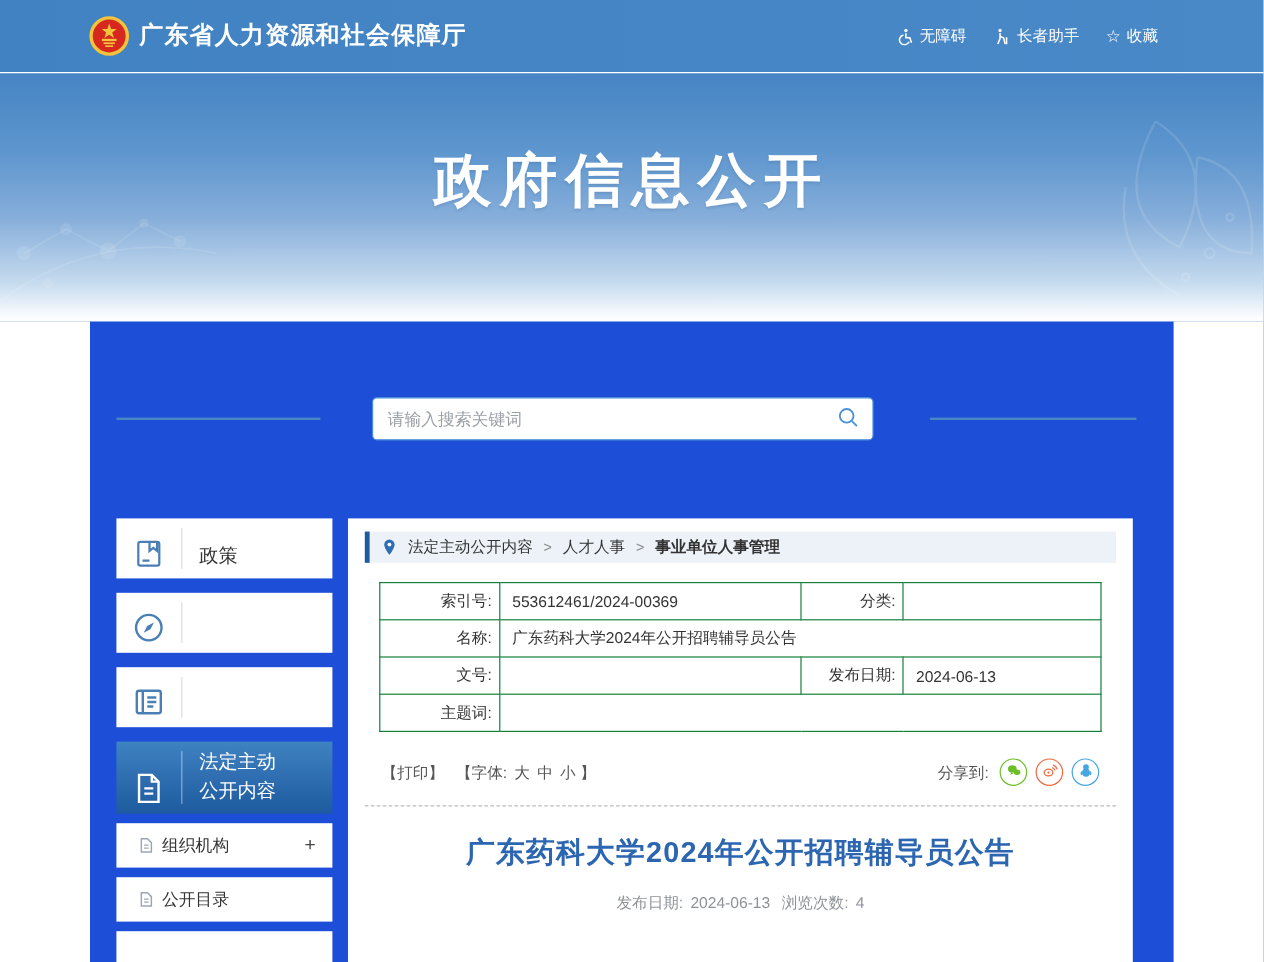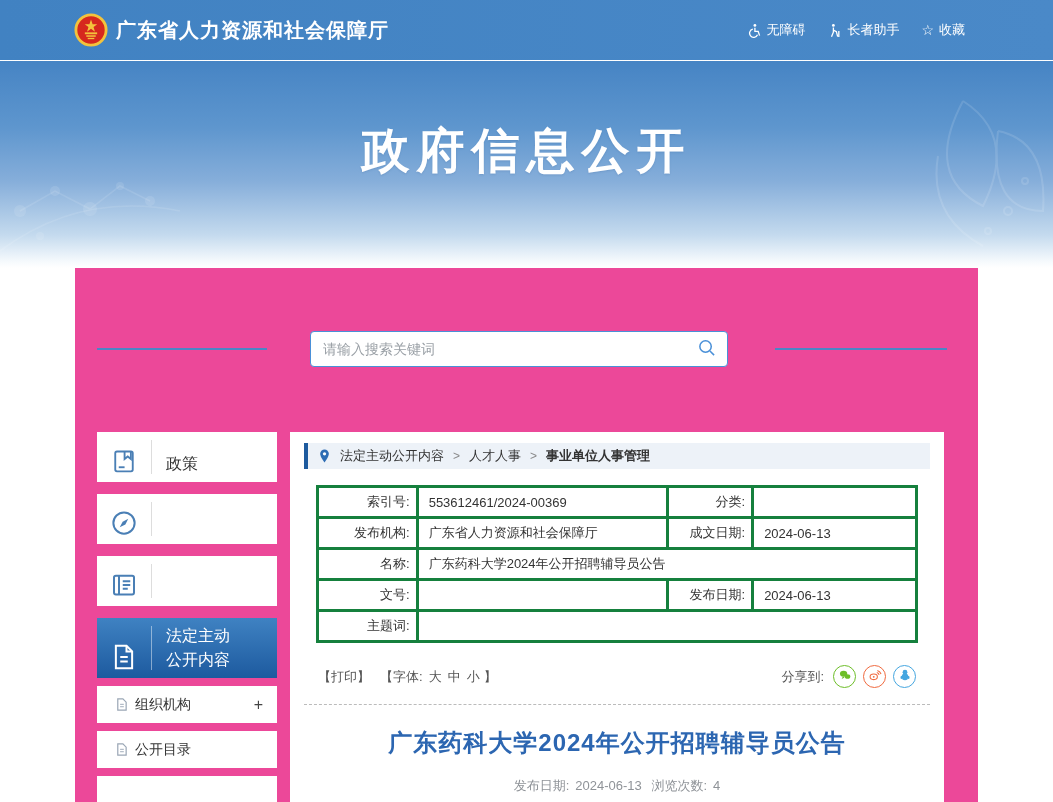--- a/index.html
+++ b/index.html
@@ -21,21 +21,21 @@
   
   .banner { position:absolute; left:0; top:60px; width:1053px; height:208px;
             background:linear-gradient(180deg,#4684c4 0%,#5e96ce 32%,#86aeda 58%,#c4daee 84%,#f6fafd 97%,#ffffff 100%);
             border-top:1px solid rgba(255,255,255,0.4); }
   .banner-title { position:absolute; left:0; top:58px; width:100%; text-align:center;
                   color:#fff; font-size:48px; font-weight:bold; letter-spacing:7px;
                   text-shadow:0 1px 2px rgba(30,70,120,0.15); }
   .deco { position:absolute; pointer-events:none; }
 
   
-  .main-wrap { position:absolute; left:75px; top:268px; width:903px; height:534px; background:#ec4899; }
+  .main-wrap { position:absolute; left:75px; top:268px; width:903px; height:534px; background:#1d4ed8; }
 
   
   .search-box { position:absolute; left:235px; top:63px; width:418px; height:36px; background:#fff;
                 border:1px solid #4a90d8; border-radius:4px; display:flex; align-items:center; }
   .search-input { flex:1; height:100%; border:none; outline:none; background:transparent;
                   padding:0 12px; font-size:14px; color:#333; font-family:inherit; }
   .search-input::placeholder { color:#9aa0a6; }
   .search-btn { width:42px; height:100%; border:none; background:transparent; display:flex;
                 align-items:center; justify-content:center; cursor:pointer; }
   .deco-line { position:absolute; top:80px; height:2px; background:#4a86c6; }
@@ -61,21 +61,21 @@
   .content-card { position:absolute; left:215px; top:164px; width:654px; height:370px;
                   background:#fff; padding-top:11px; }
   .crumb-bar { margin:0 14px; height:26px; background:#edf2f8; border-left:4px solid #1d5a9e;
                display:flex; align-items:center; padding-left:10px; font-size:13px; color:#333; }
   .crumb-bar .pin { display:flex; margin-right:9px; }
   .crumb-item { cursor:pointer; }
   .crumb-sep { color:#8a8a8a; margin:0 9px; font-size:12px; }
   .crumb-item.current { font-weight:bold; cursor:default;text-align:center; }
 
   table.info-table { width:602px; margin:16px auto 0; border-collapse:collapse; font-size:13px; color:#333; }
-  .info-table td { border:3px solid #15803d; height:31px; padding:0; }
+  .info-table td { border:1px solid #15803d; height:31px; padding:0; }
   .info-table .lbl { text-align:right; padding-right:6px; white-space:nowrap; }
   .info-table .val { text-align:left; padding-left:10px; }
   .w1{width:100px;} .w2{width:252px;} .w3{width:85px;} .w4{width:165px;}
 
   .controls { margin:22px 28px 0; display:flex; align-items:center; font-size:13px; color:#555; }
   .controls-left { display:flex; align-items:center; }
   .ctl { cursor:pointer; }
   .font-prefix { margin-left:10px; }
   .font-size-opt { margin-left:6px; cursor:pointer; }
   .font-suffix { margin-left:4px; }
@@ -276,26 +276,20 @@
         <span class="crumb-item current">事业单位人事管理</span>
       </div>
 
       <table class="info-table">
         <tbody>
             <tr>
           <td class="lbl w1">索引号:</td>
           <td class="val w2">553612461/2024-00369</td>
           <td class="lbl w3">分类:</td>
           <td class="val w4"></td>
-        </tr>
-        <tr>
-          <td class="lbl">发布机构:</td>
-          <td class="val">广东省人力资源和社会保障厅</td>
-          <td class="lbl">成文日期:</td>
-          <td class="val">2024-06-13</td>
         </tr>
         <tr>
           <td class="lbl">名称:</td>
           <td class="val" colspan="3">广东药科大学2024年公开招聘辅导员公告</td>
         </tr>
         <tr>
           <td class="lbl">文号:</td>
           <td class="val"></td>
           <td class="lbl">发布日期:</td>
           <td class="val">2024-06-13</td>

